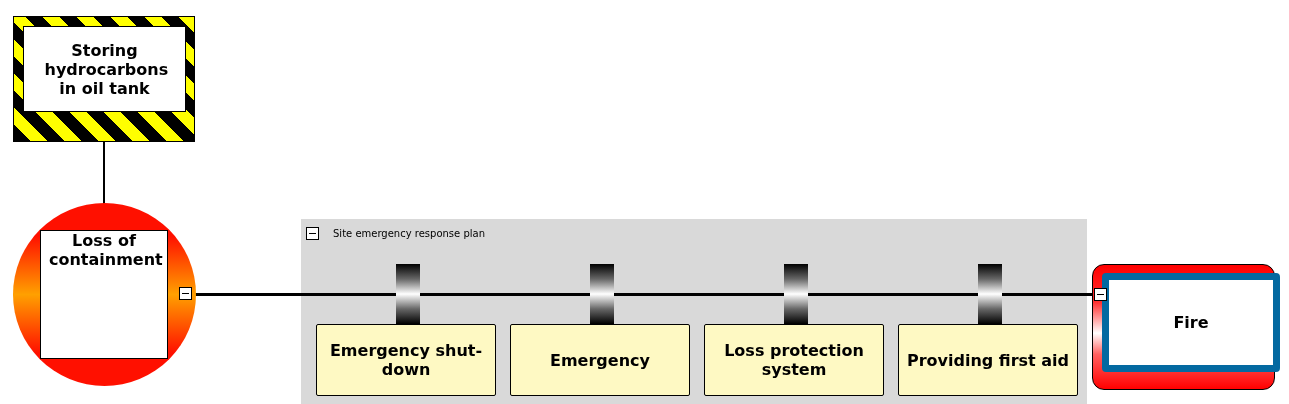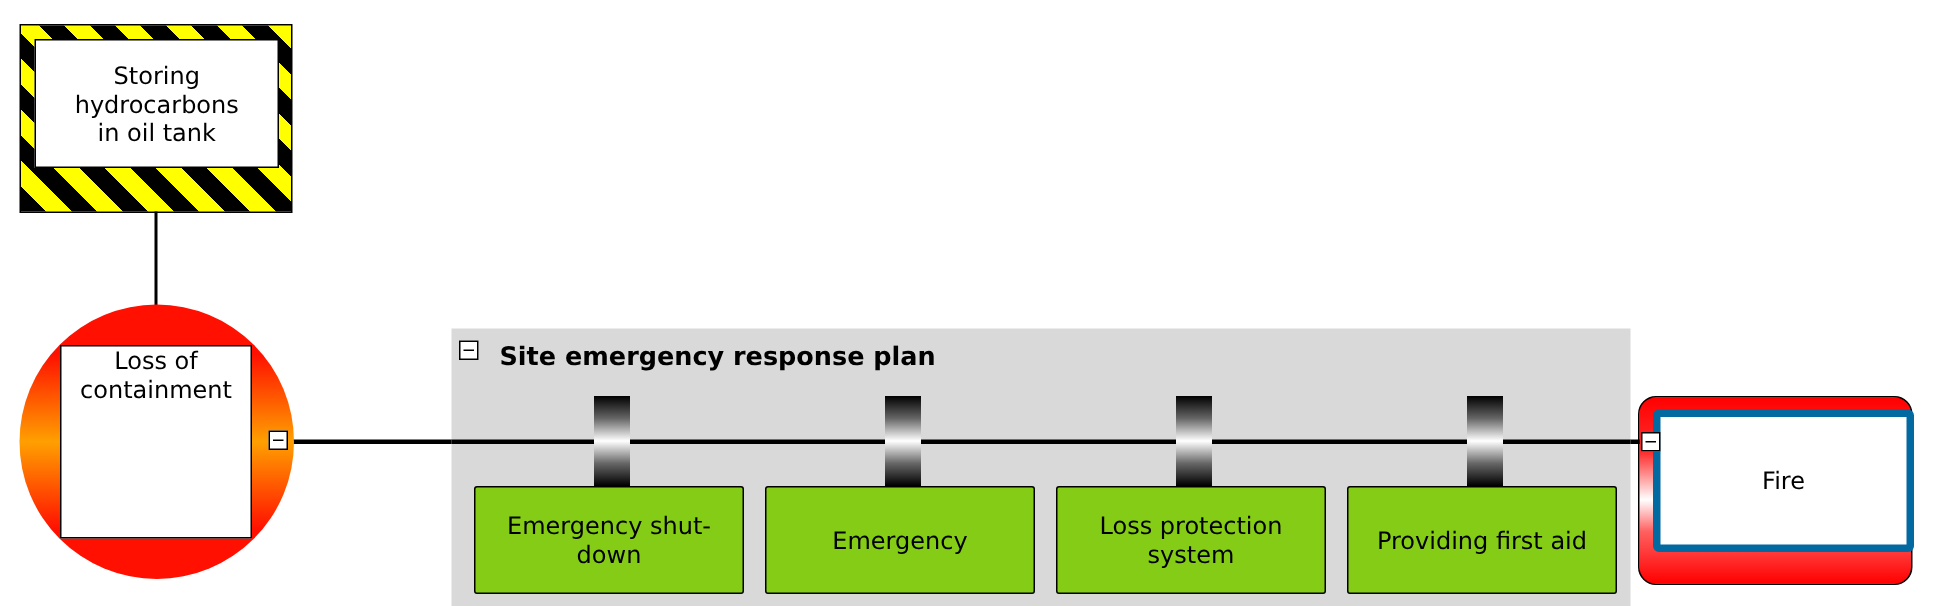--- a/index.html
+++ b/index.html
@@ -1,19 +1,19 @@
 <!DOCTYPE html>
 <html><head>
 <meta charset="utf-8">
 <style>
   html, body { margin: 0; padding: 0; background: #ffffff; }
   body { width: 1289px; height: 404px; position: relative; overflow: hidden;
          font-family: "DejaVu Sans", sans-serif; }
   .abs { position: absolute; }
-  .label { font-weight: normal; font-size: 16px; color: #000; text-align: center; line-height: 19px; }
+  .label { font-weight: bold; font-size: 16px; color: #000; text-align: center; line-height: 19px; }
 
   
   #hazard { left: 13px; top: 16px; width: 180px; height: 124px; border: 1px solid #000;
     background: repeating-linear-gradient(45deg, #000 0 12px, #ffff00 12px 24px); }
   #hazard-inner { left: 23px; top: 26px; width: 161px; height: 84px; background: #fff;
     border: 1px solid #000; display: flex; align-items: center; justify-content: center; }
 
   
   #vline { left: 103px; top: 141px; width: 2px; height: 63px; background: #000; }
 
@@ -24,36 +24,36 @@
     border: 1px solid #000; display: flex; align-items: flex-start; justify-content: center; }
 
   .collapse { width: 13px; height: 13px; border: 1px solid #000; background: #fff; box-sizing: border-box;
     display: flex; align-items: center; justify-content: center; }
   .collapse::after { content: ""; width: 7px; height: 1px; background: #000; }
 
   #main-line { left: 195px; top: 293px; width: 905px; height: 3px; background: #000; }
 
   
   #group { left: 301px; top: 219px; width: 786px; height: 185px; background: #d9d9d9; }
-  #group-title { left: 333px; top: 228px; font-weight: bold; font-size: 17px; }
+  #group-title { left: 333px; top: 228px; font-weight: normal; font-size: 10px; }
   #group-collapse { left: 306px; top: 227px; }
   #group-line { left: 301px; top: 293px; width: 786px; height: 3px; background: #000; }
 
   .barrier-pin { width: 24px; height: 60px; top: 264px;
     background: linear-gradient(to bottom, #000 0%, #666 25%, #fff 50%, #666 75%, #000 100%); }
 
-  .barrier { top: 324px; width: 180px; height: 72px; background: #84cc16; border: 1px solid #000;
+  .barrier { top: 324px; width: 180px; height: 72px; background: #fef9c3; border: 1px solid #000;
     border-radius: 2px; display: flex; align-items: center; justify-content: center; box-sizing: border-box; }
 
   
   #consequence { left: 1092px; top: 264px; width: 183px; height: 126px; border-radius: 12px;
     border: 1px solid #000; box-sizing: border-box;
     background: linear-gradient(to bottom, #ff0000 0%, #ff3030 30%, #ffffff 55%, #ff6060 72%, #ff0000 100%); }
   #consequence-inner { left: 1102px; top: 273px; width: 164px; height: 85px; background: #fff;
-    border: 5px solid #0369a1; border-radius: 4px; display: flex; align-items: center; justify-content: center; }
+    border: 7px solid #0369a1; border-radius: 4px; display: flex; align-items: center; justify-content: center; }
 </style>
 </head>
 <body>
 
 <div id="hazard" class="abs"></div>
 <div id="hazard-inner" class="abs">
   <div class="label" style="width:120px">Storing hydrocarbons in oil tank</div>
 </div>
 
 <div id="vline" class="abs"></div>

